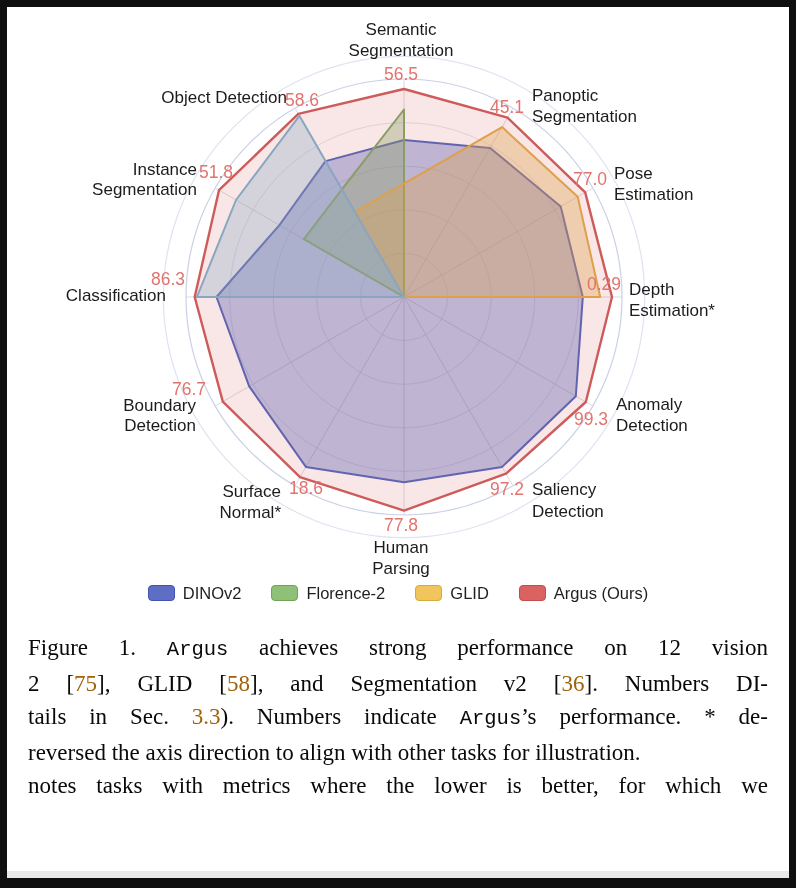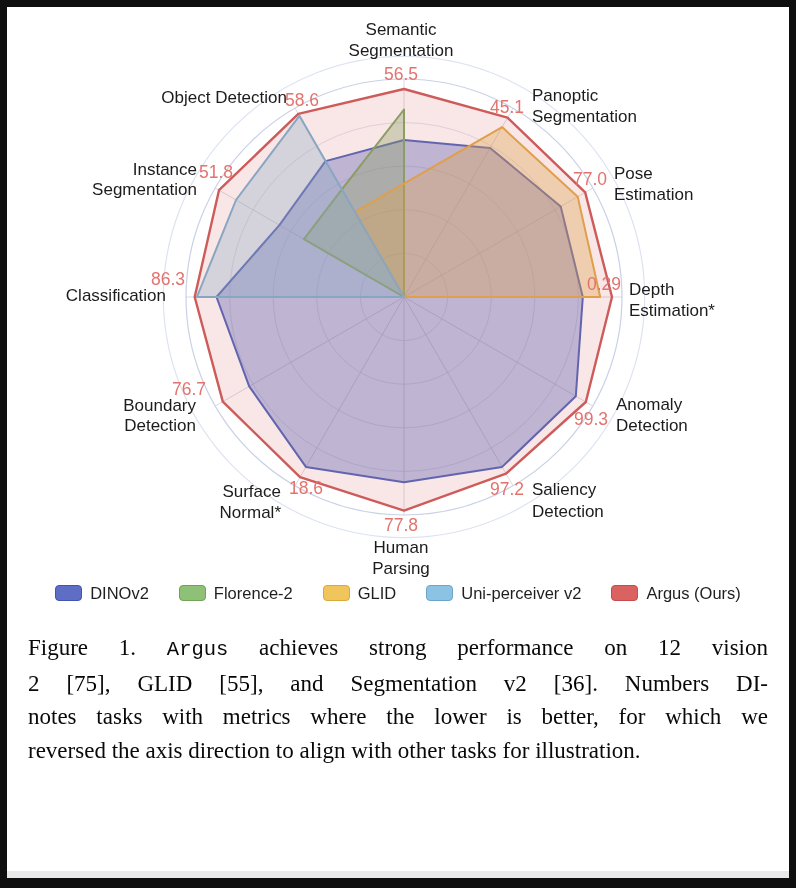--- a/index.html
+++ b/index.html
@@ -17,21 +17,21 @@
   }
   .legend-item{display:flex;align-items:center;gap:8px;}
   .swatch{width:27px;height:16px;border-radius:4px;box-sizing:border-box;display:inline-block;}
   .legend-label{font-size:16.5px;color:#1f1f1f;}
   .caption{
     margin-top:26px;padding:0 21px 0 21px;
     font-family:"Liberation Serif",serif;font-size:23px;color:#090909;
   }
   .cap-line{line-height:33.6px;text-align:justify;text-align-last:justify;white-space:normal;}
   .cap-line.last{text-align-last:auto;}
-  .cap-line .ref{color:#000000;}
+  .cap-line .ref{color:#a16207;}
   .cap-line .mono{font-family:"Liberation Mono","DejaVu Sans Mono",monospace;font-size:20.5px;}
   .bottom-strip{position:absolute;left:0;right:0;bottom:0;height:7px;background:#e9e9ec;}
 </style>
 </head>
 <body>
 
 <div class="frame">
   <svg id="radar" width="782" height="572" viewBox="0 0 782 572">
       <circle cx="397" cy="290" r="43.6" fill="none" stroke="#d3d7e9" stroke-opacity="0.7" stroke-width="1"></circle>
       <circle cx="397" cy="290" r="87.2" fill="none" stroke="#d3d7e9" stroke-opacity="0.7" stroke-width="1"></circle>
@@ -98,28 +98,25 @@
       </div>
       <div class="legend-item">
         <span class="swatch" style="background: rgb(143, 192, 119); border: 1.5px solid rgb(111, 164, 87);"></span>
         <span class="legend-label">Florence-2</span>
       </div>
       <div class="legend-item">
         <span class="swatch" style="background: rgb(240, 197, 91); border: 1.5px solid rgb(217, 169, 60);"></span>
         <span class="legend-label">GLID</span>
       </div>
       <div class="legend-item">
-        <span class="swatch" style="background: rgb(141, 195, 226); border: 1.5px solid rgb(104, 167, 203);"></span>
-        <span class="legend-label">Uni-perceiver v2</span>
-      </div>
-      <div class="legend-item">
         <span class="swatch" style="background: rgb(218, 99, 97); border: 1.5px solid rgb(197, 76, 75);"></span>
         <span class="legend-label">Argus (Ours)</span>
       </div>
     </div>
   <div class="caption" id="caption">
       <div class="cap-line"><span>Figure 1.  </span><span class="mono">Argus</span><span> achieves strong performance on 12 vision</span></div>
-      <div class="cap-line"><span>2 [</span><span class="ref">75</span><span>], GLID [</span><span class="ref">55</span><span>], and Segmentation v2 [</span><span class="ref">36</span><span>].  Numbers DI-</span></div>
+      <div class="cap-line"><span>2 [</span><span class="ref">75</span><span>], GLID [</span><span class="ref">58</span><span>], and Segmentation v2 [</span><span class="ref">36</span><span>].  Numbers DI-</span></div>
+      <div class="cap-line"><span>tails in Sec. </span><span class="ref">3.3</span><span>). Numbers indicate </span><span class="mono">Argus</span><span>’s performance. * de-</span></div>
+      <div class="cap-line last"><span>reversed the axis direction to align with other tasks for illustration.</span></div>
       <div class="cap-line"><span>notes tasks with metrics where the lower is better, for which we</span></div>
-      <div class="cap-line last"><span>reversed the axis direction to align with other tasks for illustration.</span></div>
     </div>
   <div class="bottom-strip"></div>
 </div>
 
 </body></html>

